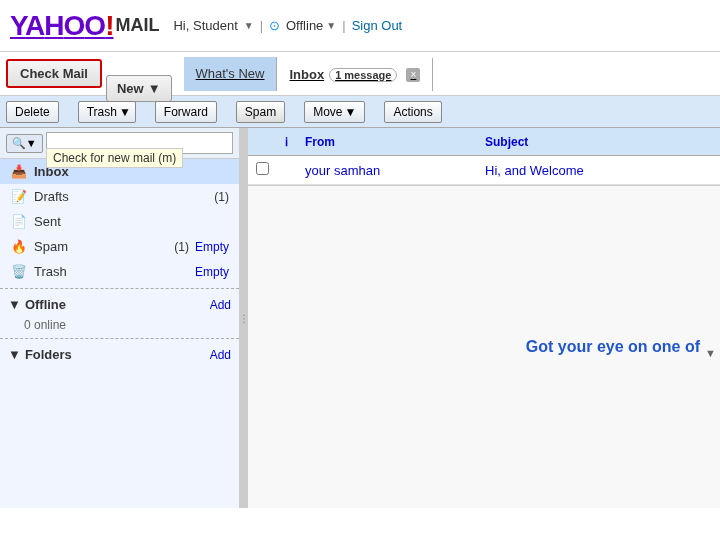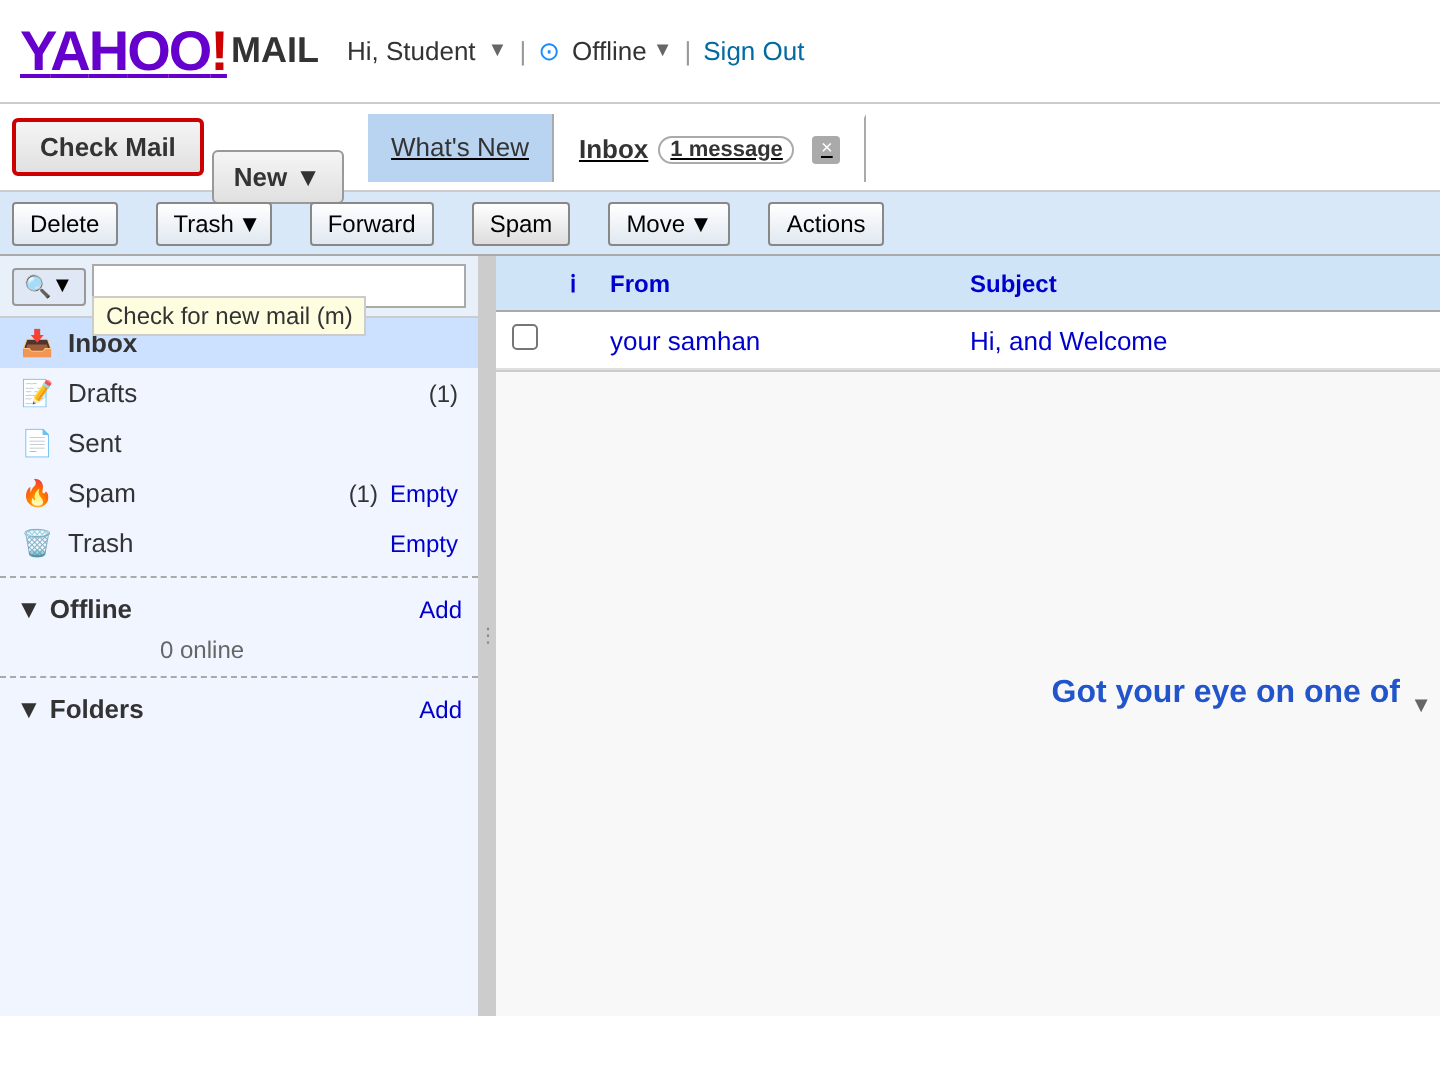--- a/index.html
+++ b/index.html
@@ -246,21 +246,21 @@
     .section-header {
       display: flex;
       align-items: center;
       padding: 4px 8px;
       font-size: 13px;
       font-weight: bold;
       color: #333;
       gap: 4px;
     }
     .section-header .add-link { margin-left: auto; color: #0000cc; font-size: 12px; cursor: pointer; font-weight: normal; }
-    .sub-item { padding: 2px 10px 2px 40px; font-size: 12px; color: #666; margin-left: 40px; }
+    .sub-item { padding: 2px 10px 2px 24px; font-size: 12px; color: #666; }
 
     
     #content {
       flex: 1;
       display: flex;
       flex-direction: column;
       background: #fff;
     }
 
     

